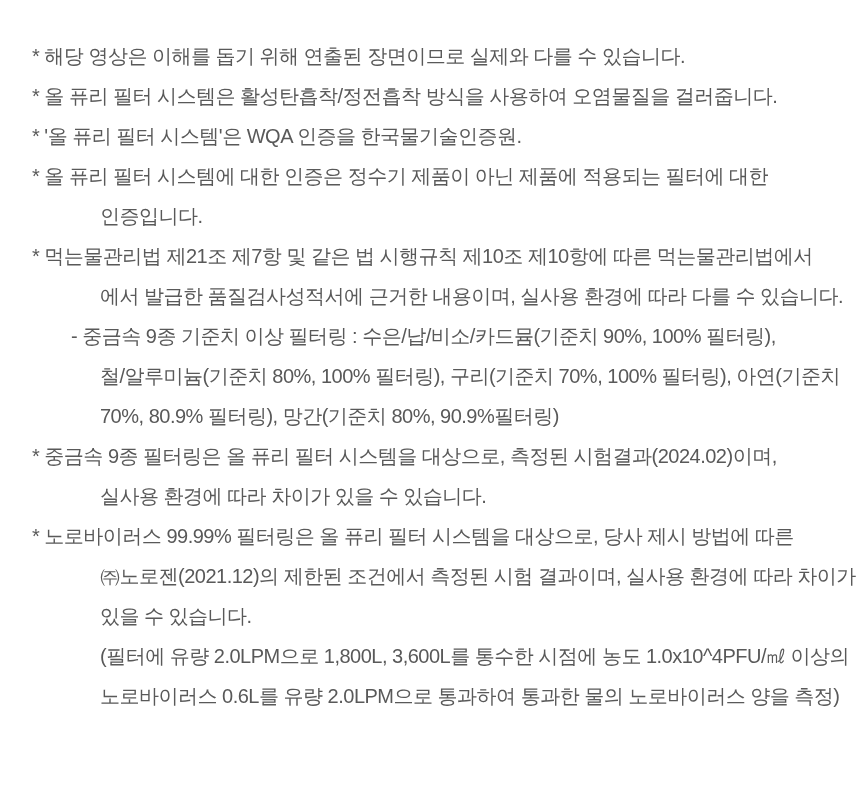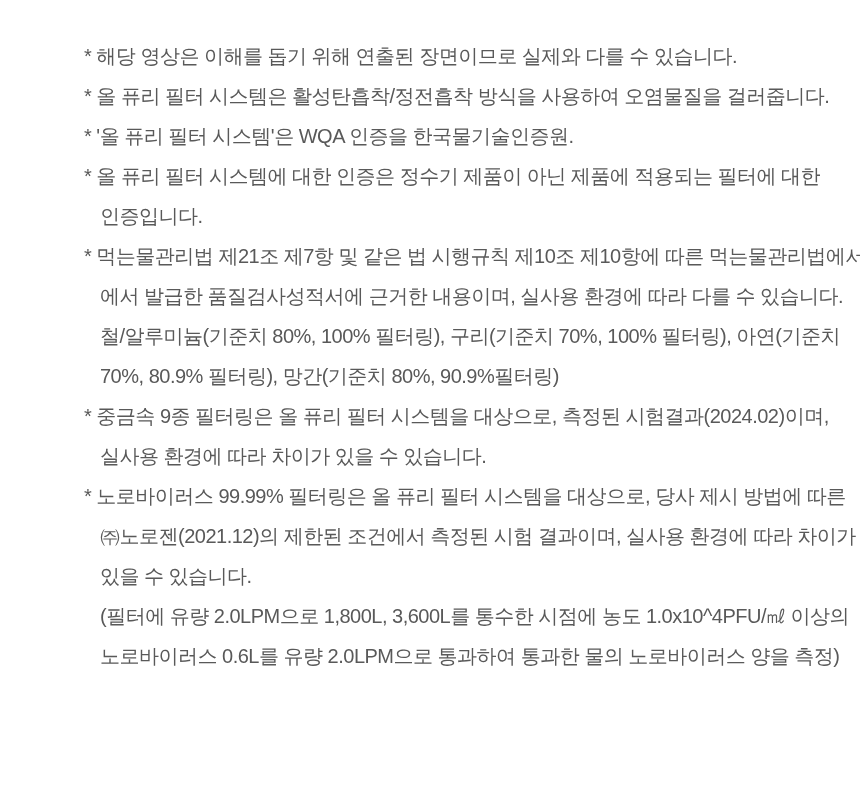--- a/index.html
+++ b/index.html
@@ -21,37 +21,38 @@
     font-size: 20px;
     line-height: 40px;
     font-weight: 400;
     letter-spacing: -0.5px;
   }
   .line {
     padding-left: 100px;
     white-space: nowrap;
   }
   .line.bullet {
-    padding-left: 84px;
+    padding-left: 32px;
   }
   .line.dash {
     padding-left: 71px;
   }
 </style>
 </head>
 <body style="background: rgb(255, 255, 255);">
 
 <div class="notes" style="color: rgb(89, 89, 89);">
   <div class="line bullet">* 해당 영상은 이해를 돕기 위해 연출된 장면이므로 실제와 다를 수 있습니다.</div>
   <div class="line bullet">* 올 퓨리 필터 시스템은 활성탄흡착/정전흡착 방식을 사용하여 오염물질을 걸러줍니다.</div>
   <div class="line bullet">* '올 퓨리 필터 시스템'은 WQA 인증을 한국물기술인증원.</div>
   <div class="line bullet">* 올 퓨리 필터 시스템에 대한 인증은 정수기 제품이 아닌 제품에 적용되는 필터에 대한</div>
   <div class="line">인증입니다.</div>
   <div class="line bullet">* 먹는물관리법 제21조 제7항 및 같은 법 시행규칙 제10조 제10항에 따른 먹는물관리법에서</div>
   <div class="line">에서 발급한 품질검사성적서에 근거한 내용이며, 실사용 환경에 따라 다를 수 있습니다.</div>
+  <div class="line dash">- 중금속 9종 기준치 이상 필터링 : 수은/납/비소/카드뮴(기준치 90%, 100% 필터링),</div>
   <div class="line">철/알루미늄(기준치 80%, 100% 필터링), 구리(기준치 70%, 100% 필터링), 아연(기준치</div>
   <div class="line">70%,  80.9% 필터링), 망간(기준치 80%, 90.9%필터링)</div>
   <div class="line bullet">* 중금속 9종 필터링은 올 퓨리 필터 시스템을 대상으로, 측정된 시험결과(2024.02)이며,</div>
   <div class="line">실사용 환경에 따라 차이가 있을 수 있습니다.</div>
   <div class="line bullet">* 노로바이러스 99.99% 필터링은 올 퓨리 필터 시스템을 대상으로, 당사 제시 방법에 따른</div>
   <div class="line">㈜노로젠(2021.12)의 제한된 조건에서 측정된 시험 결과이며, 실사용 환경에 따라 차이가</div>
   <div class="line">있을 수 있습니다.</div>
   <div class="line">(필터에 유량 2.0LPM으로 1,800L, 3,600L를 통수한 시점에 농도 1.0x10^4PFU/㎖ 이상의</div>
   <div class="line">노로바이러스 0.6L를 유량 2.0LPM으로 통과하여 통과한 물의 노로바이러스 양을 측정)</div>
 </div>

